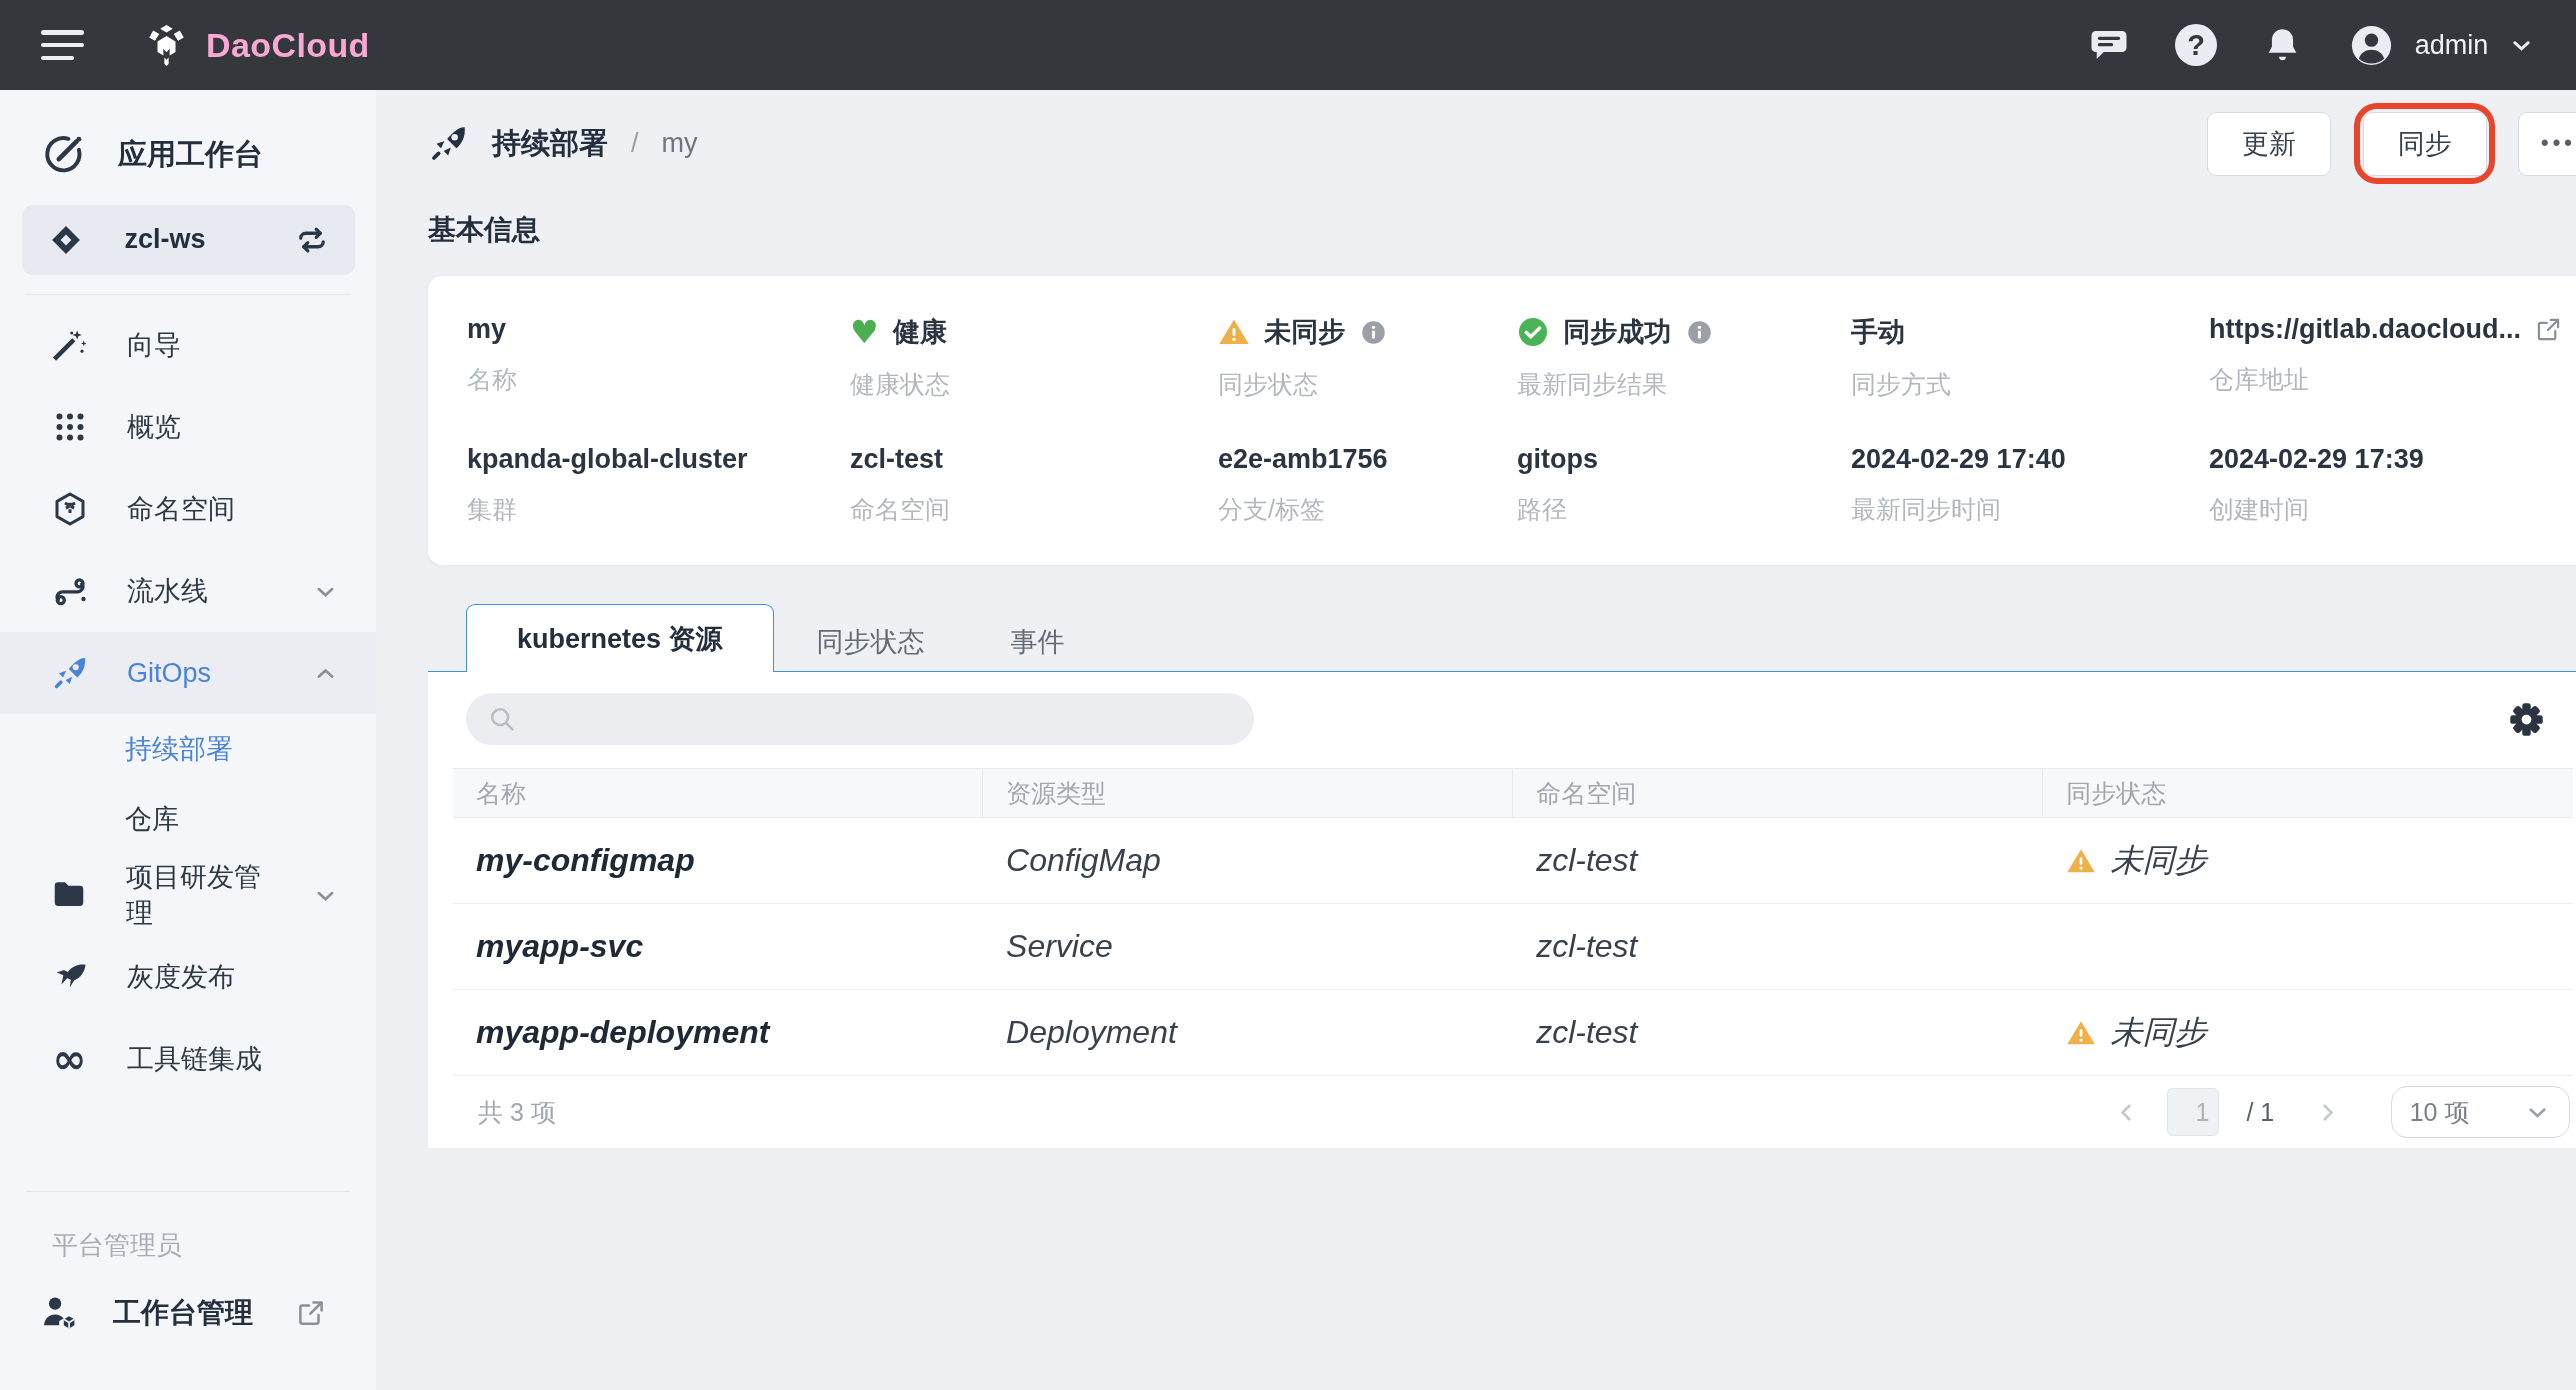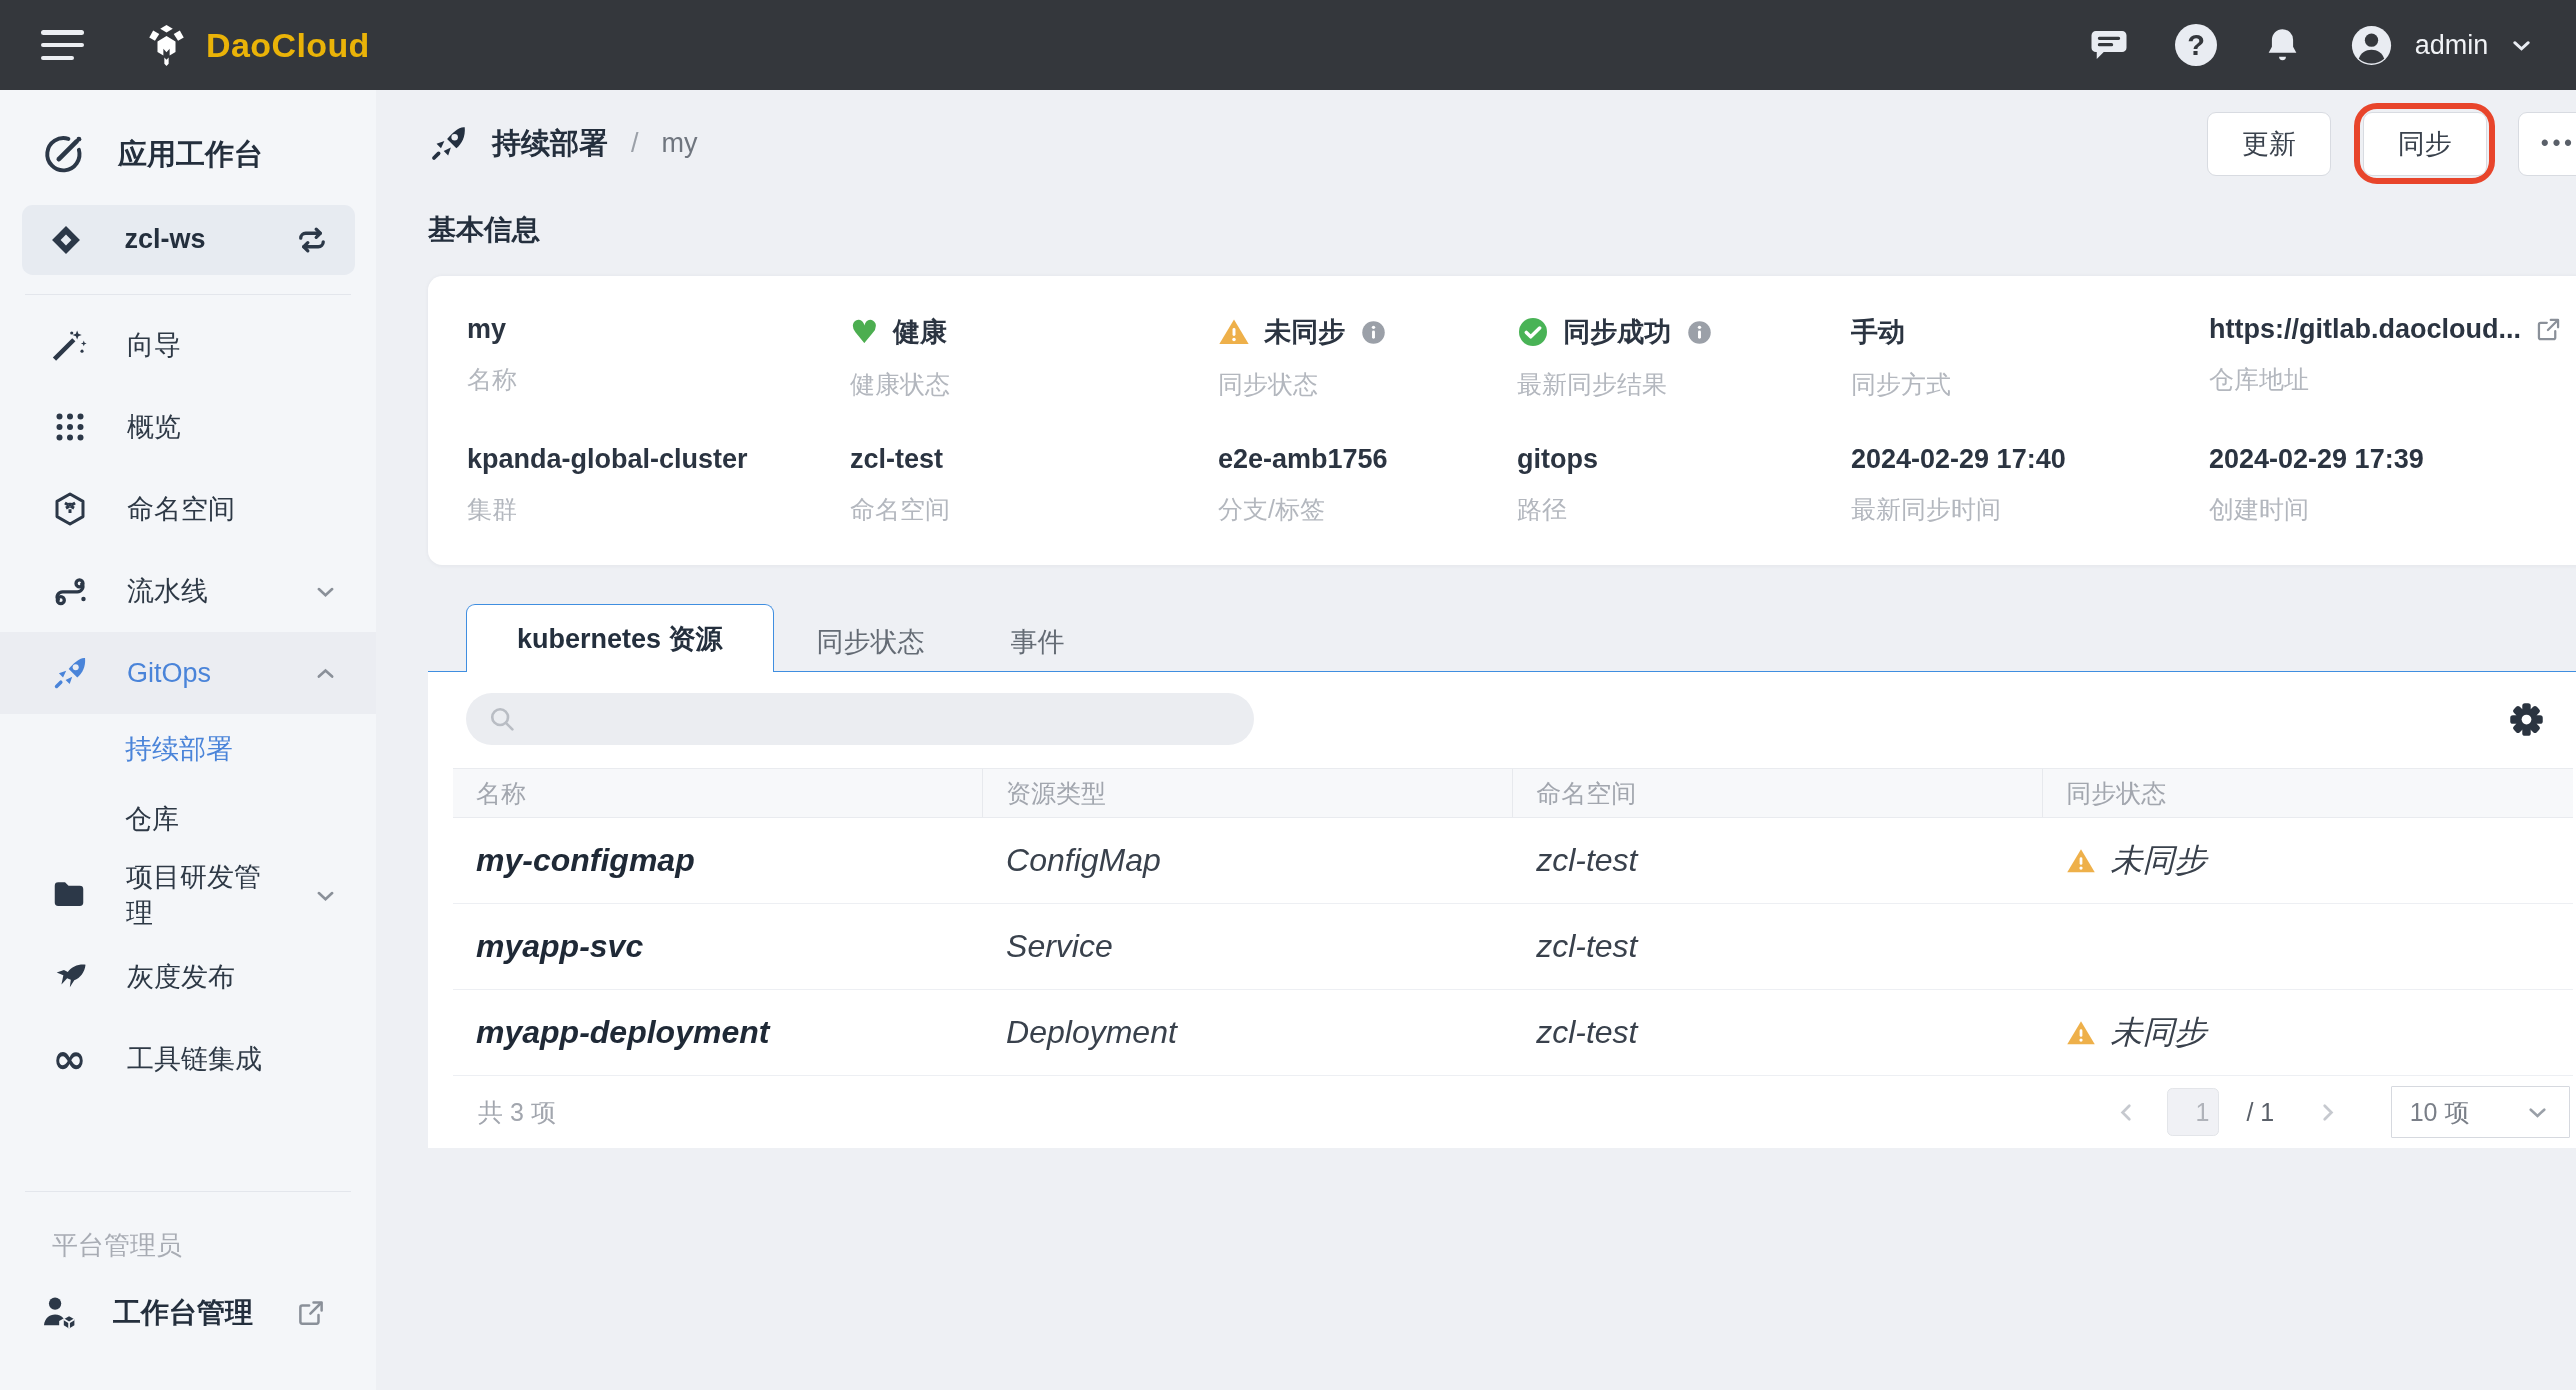--- a/index.html
+++ b/index.html
@@ -10,21 +10,21 @@
     color:#2b3441; overflow:hidden;
   }
   svg { display:block; }
 
   
   .topbar { height:90px; background:#34373c; display:flex; align-items:center; padding:0 41px; }
   .hamburger { width:43px; height:30px; display:flex; flex-direction:column; justify-content:space-between; cursor:pointer; }
   .hamburger span { display:block; height:4.5px; border-radius:2.7px; background:#eceef2; }
   .hamburger span:nth-child(2){ width:100%; } .hamburger span:nth-child(1){ width:100%; } .hamburger span:nth-child(3){ width:76%; }
   .brand { display:flex; align-items:center; gap:16px; margin-left:59px; }
-  .brand-name { color:#eab308; font-size:34px; font-weight:700; letter-spacing:0.4px; }
+  .brand-name { color:#f9a8d4; font-size:34px; font-weight:700; letter-spacing:0.4px; }
   .topbar-right { margin-left:auto; display:flex; align-items:center; gap:45px; }
   .tb-icon { color:#e9ecf2; }
   .help-bubble { width:42px; height:42px; border-radius:50%; background:#e9ecf2; color:#34373c;
     display:flex; align-items:center; justify-content:center; font-size:29px; font-weight:700; }
   .userbox { display:flex; align-items:center; gap:19.7px;text-align:right; }
   .username { color:#f0f2f5; font-size:27px; }
 
   
   .layout { display:flex; height:1301px; }
 
@@ -103,21 +103,21 @@
   .status-cell { display:flex; align-items:center; gap:14.3px; }
 
   .tfoot { height:72px; display:flex; align-items:center; justify-content:space-between; padding:0 3.6px; }
   .total { font-size:25px; color:#a2a6ae; padding-left:21.5px; }
   .pager { display:flex; align-items:center; gap:27px; }
   .pg-chev { color:#c6c9cf; cursor:pointer; }
   .pg-box { width:52px; height:48px; background:#f0f1f5; border:0.9px solid #e3e5e9; border-radius:5.4px;
     font-size:25px; color:#b0b3ba; text-align:right; padding-right:9px; outline:none; }
   .pg-of { font-size:25px; color:#5a6069; }
   .pg-next { margin-left:12.5px; }
-  .pg-size { width:179px; height:52px; border:1.8px solid #d6d9df; border-radius:1px; background:#fff;
+  .pg-size { width:179px; height:52px; border:1.8px solid #d6d9df; border-radius:16px; background:#fff;
     display:flex; align-items:center; justify-content:space-between; padding:0 18px;
     font-size:25px; color:#7a7f88; margin-left:23px; cursor:pointer; }
 </style>
 </head>
 <body>
 
 <header class="topbar">
   <div class="hamburger">
       <span></span>
       <span></span>

